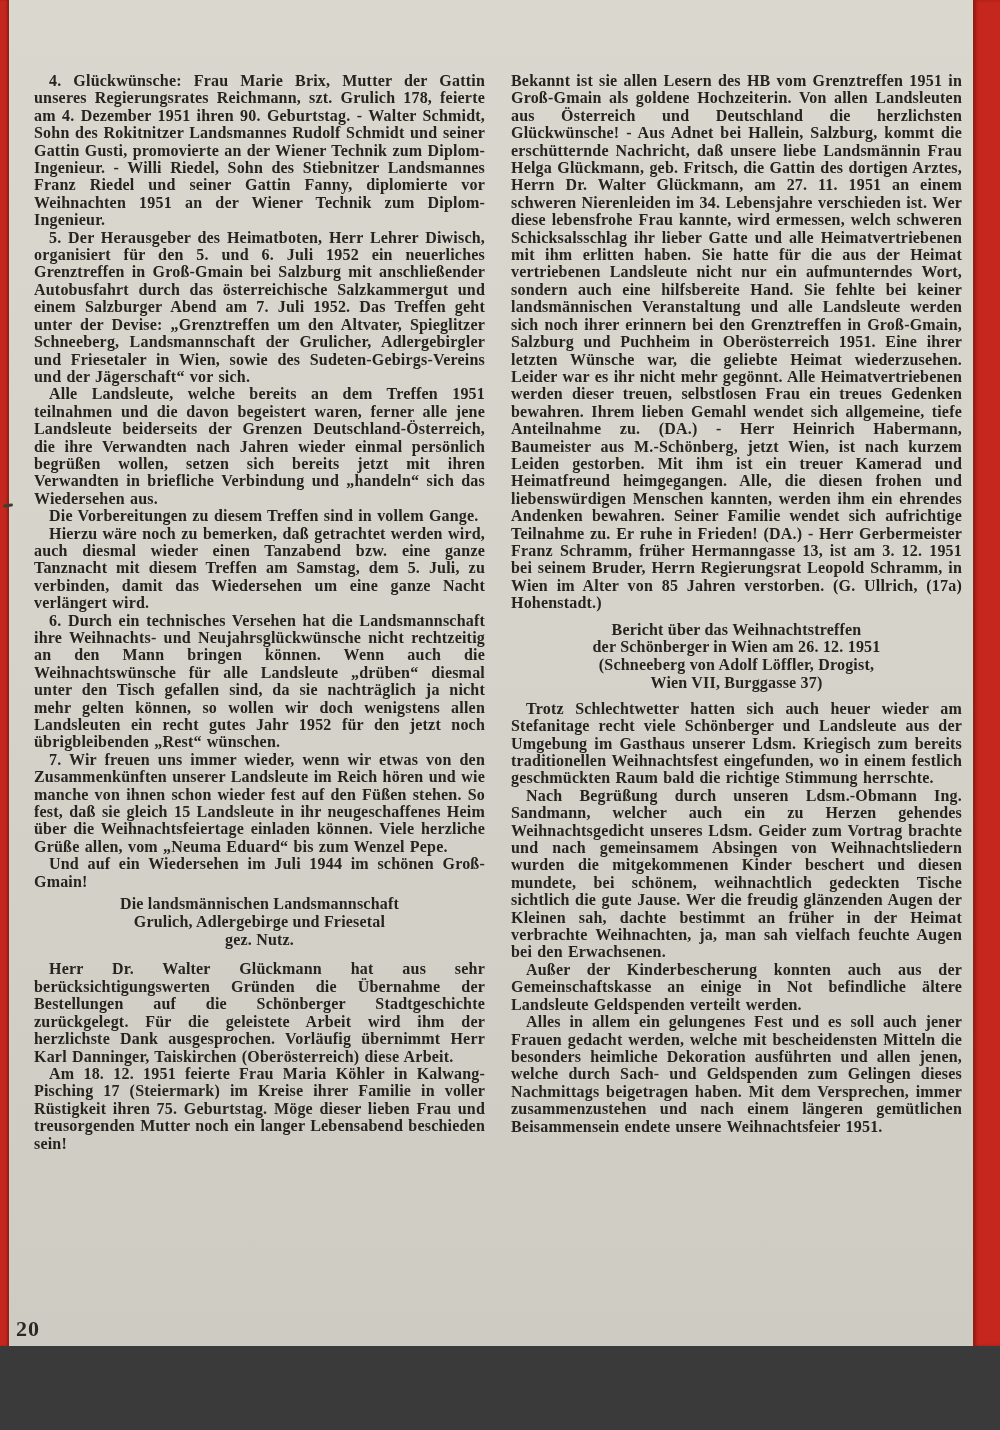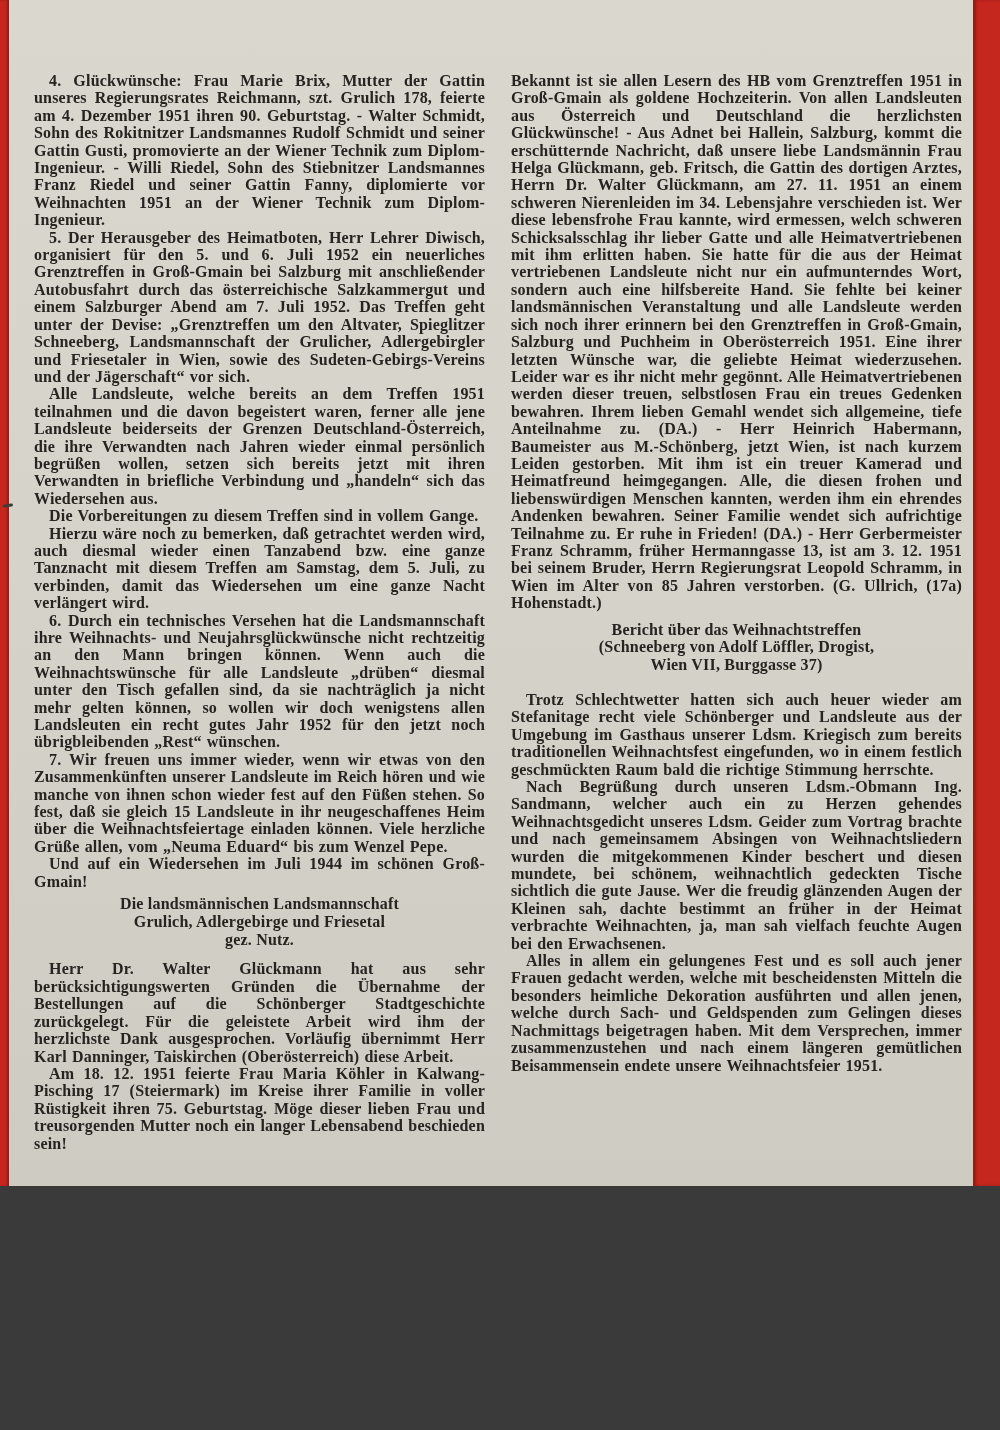--- a/index.html
+++ b/index.html
@@ -5,21 +5,21 @@
 <style>
   * { box-sizing: border-box; }
   html, body { margin: 0; padding: 0; }
   body {
     width: 1000px; height: 1430px;
     background: #3a3a3a;
     font-family: "Liberation Serif", "DejaVu Serif", serif;
   }
   .page {
     position: relative;
-    width: 1000px; height: 1186px;
+    width: 1000px; height: 1346px;
     background: linear-gradient(180deg, #dad7cf 0%, #d6d3cb 45%, #cecbc3 100%);
     overflow: hidden;
     color: #262420;
   }
   .edge {
     position: absolute; top: 0; bottom: 0;
     background: #c5261e;
   }
   .edge-left  { left: 0;  width: 9px;  box-shadow: inset -2px 0 2px rgba(0,0,0,.25); }
   .edge-right { right: 0; width: 27px; box-shadow: inset 3px 0 3px rgba(0,0,0,.25); }
@@ -53,21 +53,21 @@
 
   .center-block {
     font-size: 16px;
     line-height: 17.8px;
     font-weight: 700;
     letter-spacing: 0.2px;
     text-align: center;
   }
   .signature { margin: 5px 0 12px; }
   .heading   { margin: 12px 0 7px; }
-  .heading-right { margin: 9px 0 17px; }
+  .heading-right { margin: 9px 0 8px; }
   .center-line { text-align: center; }
 
   .page-number {
     position: absolute;
     left: 16px; top: 1316px;
     font-size: 22px;
     font-weight: 700;
     letter-spacing: 1px;
     color: #2b2824;
   }
@@ -101,25 +101,27 @@
 
       <p class="para">Herr Dr. Walter Glückmann hat aus sehr berücksichtigungswerten Gründen die Übernahme der Bestellungen auf die Schönberger Stadtgeschichte zurückgelegt. Für die geleistete Arbeit wird ihm der herzlichste Dank ausgesprochen. Vorläufig übernimmt Herr Karl Danninger, Taiskirchen (Oberösterreich) diese Arbeit.</p>
       <p class="para">Am 18. 12. 1951 feierte Frau Maria Köhler in Kalwang-Pisching 17 (Steiermark) im Kreise ihrer Familie in voller Rüstigkeit ihren 75. Geburtstag. Möge dieser lieben Frau und treusorgenden Mutter noch ein langer Lebensabend beschieden sein!</p>
     </div>
 
     <div class="col">
       <p class="para no-indent">Bekannt ist sie allen Lesern des HB vom Grenztreffen 1951 in Groß-Gmain als goldene Hochzeiterin. Von allen Landsleuten aus Österreich und Deutschland die herzlichsten Glückwünsche! - Aus Adnet bei Hallein, Salzburg, kommt die erschütternde Nachricht, daß unsere liebe Landsmännin Frau Helga Glückmann, geb. Fritsch, die Gattin des dortigen Arztes, Herrn Dr. Walter Glückmann, am 27. 11. 1951 an einem schweren Nierenleiden im 34. Lebensjahre verschieden ist. Wer diese lebensfrohe Frau kannte, wird ermessen, welch schweren Schicksalsschlag ihr lieber Gatte und alle Heimatvertriebenen mit ihm erlitten haben. Sie hatte für die aus der Heimat vertriebenen Landsleute nicht nur ein aufmunterndes Wort, sondern auch eine hilfsbereite Hand. Sie fehlte bei keiner landsmännischen Veranstaltung und alle Landsleute werden sich noch ihrer erinnern bei den Grenztreffen in Groß-Gmain, Salzburg und Puchheim in Oberösterreich 1951. Eine ihrer letzten Wünsche war, die geliebte Heimat wiederzusehen. Leider war es ihr nicht mehr gegönnt. Alle Heimatvertriebenen werden dieser treuen, selbstlosen Frau ein treues Gedenken bewahren. Ihrem lieben Gemahl wendet sich allgemeine, tiefe Anteilnahme zu. (DA.) - Herr Heinrich Habermann, Baumeister aus M.-Schönberg, jetzt Wien, ist nach kurzem Leiden gestorben. Mit ihm ist ein treuer Kamerad und Heimatfreund heimgegangen. Alle, die diesen frohen und liebenswürdigen Menschen kannten, werden ihm ein ehrendes Andenken bewahren. Seiner Familie wendet sich aufrichtige Teilnahme zu. Er ruhe in Frieden! (DA.) - Herr Gerbermeister Franz Schramm, früher Hermanngasse 13, ist am 3. 12. 1951 bei seinem Bruder, Herrn Regierungsrat Leopold Schramm, in Wien im Alter von 85 Jahren verstorben. (G. Ullrich, (17a) Hohenstadt.)</p>
 
       <div class="center-block heading-right">
         <div class="center-line">Bericht über das Weihnachtstreffen</div>
+        <div class="center-line">der Schönberger in Wien am 26. 12. 1951</div>
         <div class="center-line">(Schneeberg von Adolf Löffler, Drogist,</div>
         <div class="center-line">Wien VII, Burggasse 37)</div>
       </div>
 
       <p class="para">Trotz Schlechtwetter hatten sich auch heuer wieder am Stefanitage recht viele Schönberger und Landsleute aus der Umgebung im Gasthaus unserer Ldsm. Kriegisch zum bereits traditionellen Weihnachtsfest eingefunden, wo in einem festlich geschmückten Raum bald die richtige Stimmung herrschte.</p>
       <p class="para">Nach Begrüßung durch unseren Ldsm.-Obmann Ing. Sandmann, welcher auch ein zu Herzen gehendes Weihnachtsgedicht unseres Ldsm. Geider zum Vortrag brachte und nach gemeinsamem Absingen von Weihnachtsliedern wurden die mitgekommenen Kinder beschert und diesen mundete, bei schönem, weihnachtlich gedeckten Tische sichtlich die gute Jause. Wer die freudig glänzenden Augen der Kleinen sah, dachte bestimmt an früher in der Heimat verbrachte Weihnachten, ja, man sah vielfach feuchte Augen bei den Erwachsenen.</p>
+      <p class="para">Außer der Kinderbescherung konnten auch aus der Gemeinschaftskasse an einige in Not befindliche ältere Landsleute Geldspenden verteilt werden.</p>
       <p class="para">Alles in allem ein gelungenes Fest und es soll auch jener Frauen gedacht werden, welche mit bescheidensten Mitteln die besonders heimliche Dekoration ausführten und allen jenen, welche durch Sach- und Geldspenden zum Gelingen dieses Nachmittags beigetragen haben. Mit dem Versprechen, immer zusammenzustehen und nach einem längeren gemütlichen Beisammensein endete unsere Weihnachtsfeier 1951.</p>
     </div>
 
   </div>
 
   <div class="page-number">20</div>
 </div>
 
 </body></html>

